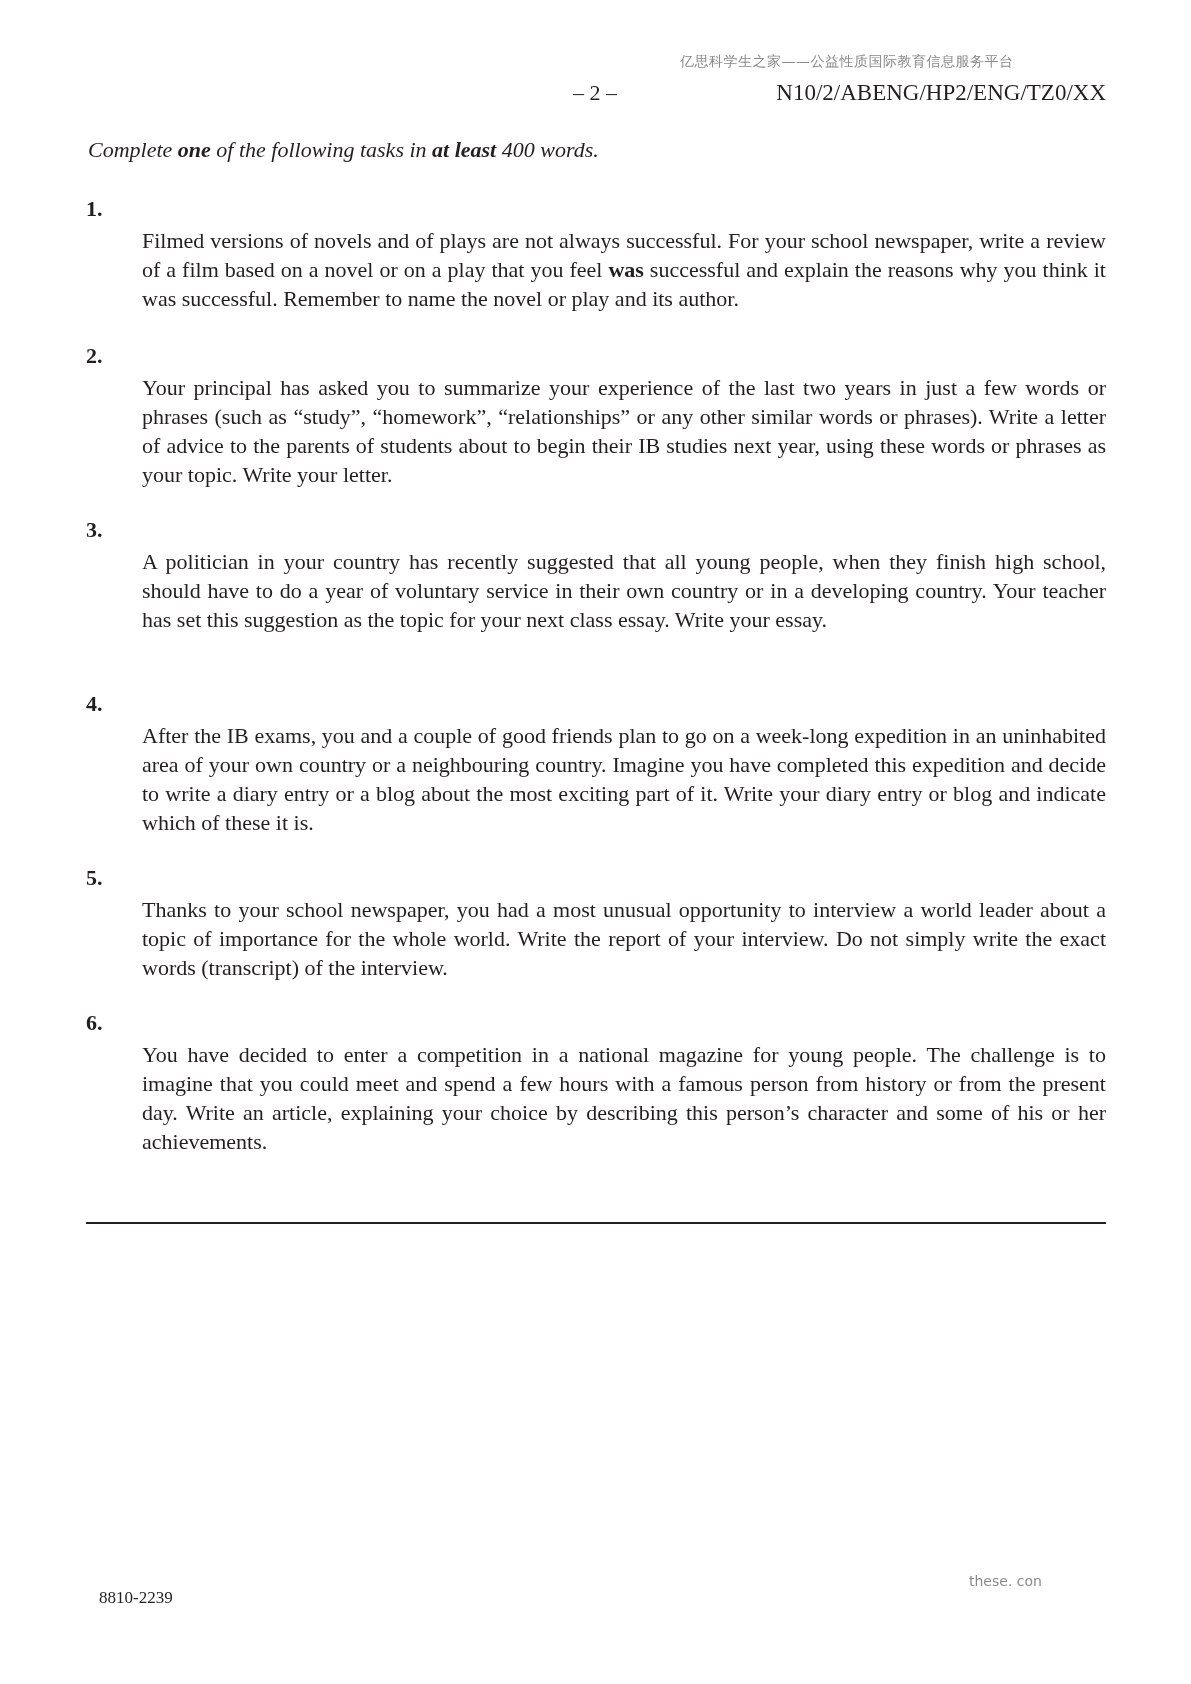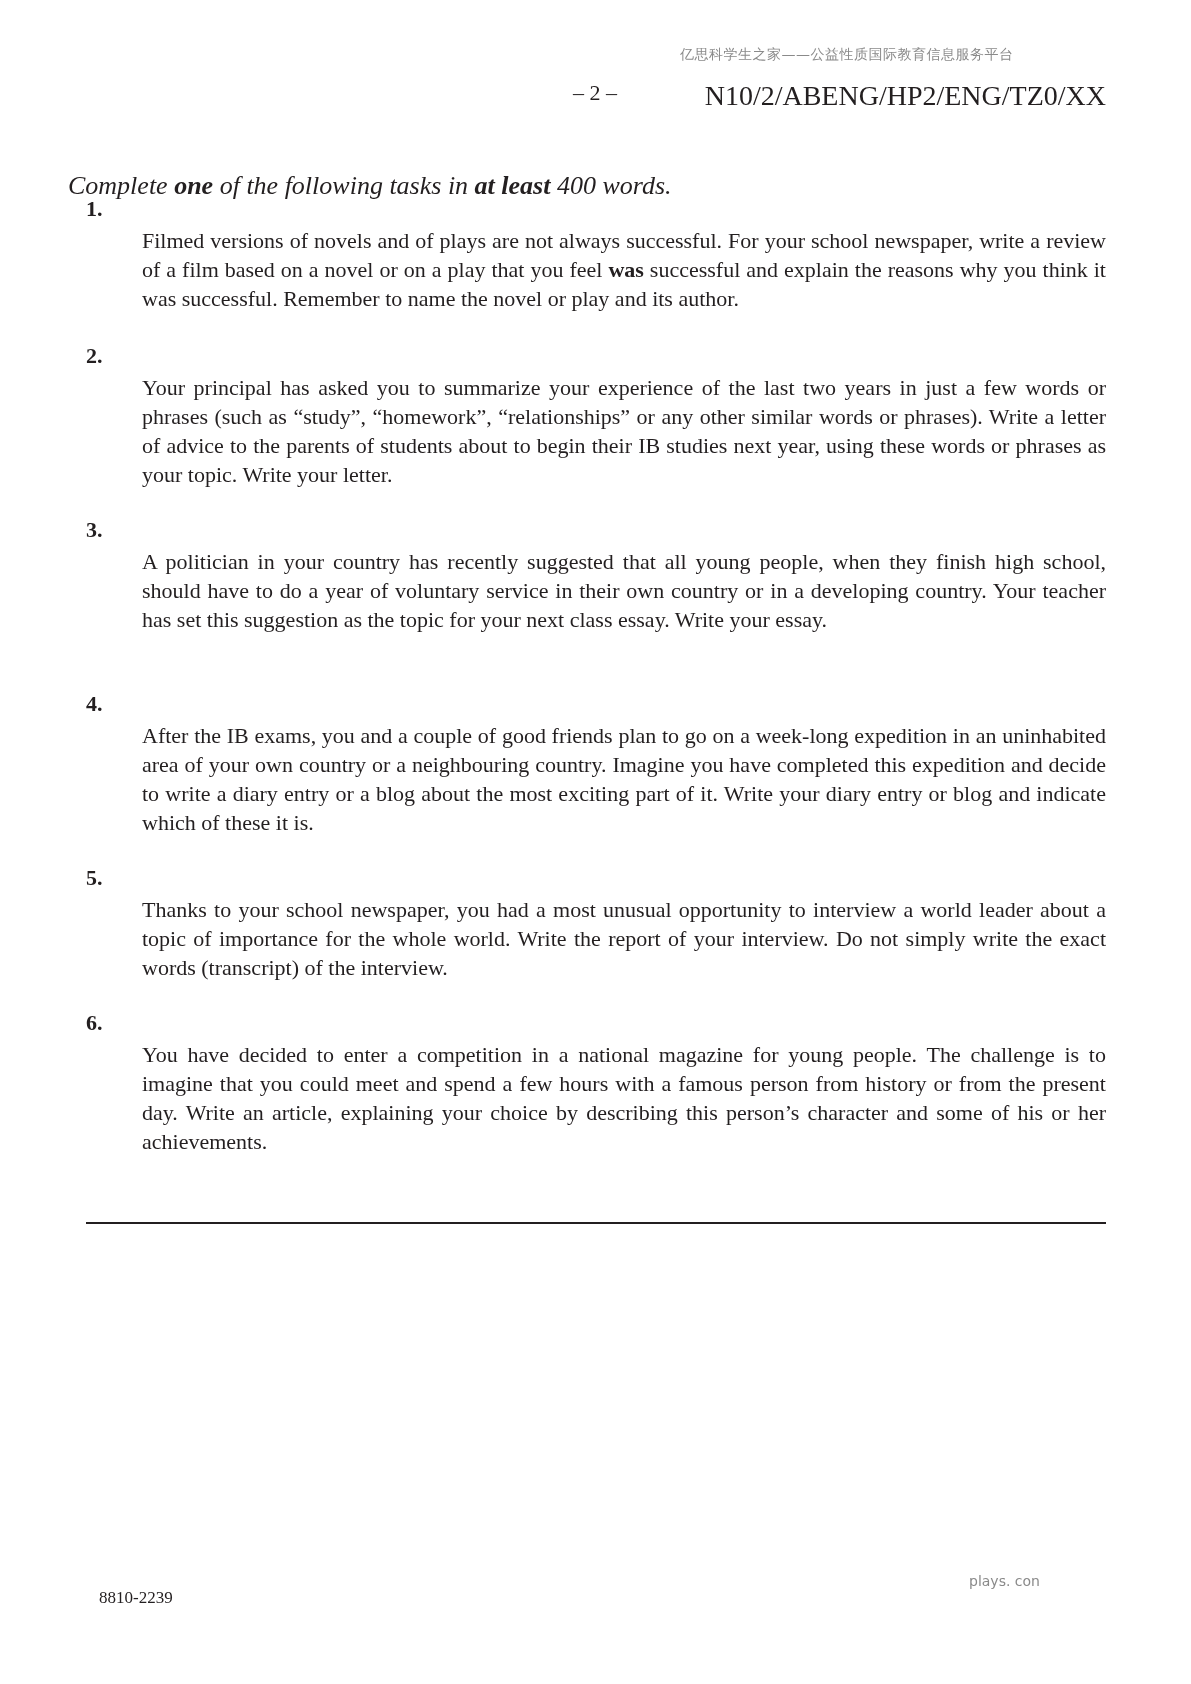--- a/index.html
+++ b/index.html
@@ -11,49 +11,48 @@
       width: 1191px;
       height: 1684px;
       position: relative;
       overflow: hidden;
       font-family: "Liberation Serif", "DejaVu Serif", serif;
       color: #231f20;
     }
     .watermark-top {
       position: absolute;
       left: 680px;
-      top: 46px;
+      top: 53px;
       font-family: "DejaVu Sans", "Liberation Sans", sans-serif;
       font-size: 14px;
       color: #8a8a8a;
       letter-spacing: 0.5px;
       white-space: nowrap;
     }
     .page-number {
       position: absolute;
       left: 573px;
       top: 80px;
       font-size: 22px;
       white-space: nowrap;
     }
     .paper-code {
       position: absolute;
       right: 85px;
       top: 80px;
-      font-size: 28px;
+      font-size: 23px;
       white-space: nowrap;
     }
     .instruction {
       position: absolute;
-      left: 68px;
+      left: 88px;
       top: 137px;
-      font-size: 26px;
+      font-size: 22px;
       font-style: italic;
       white-space: nowrap;
-      margin-top: 34px;
     }
     .instruction b { font-weight: bold; }
     .task {
       position: absolute;
       left: 86px;
       width: 1020px;
       font-size: 22px;
       line-height: 29px;
     }
     .task-number {
@@ -130,13 +129,13 @@
 </div>
 
 <div class="task" style="top:1008px;">
   <span class="task-number">6.</span>
   <div class="task-text">You have decided to enter a competition in a national magazine for young people.  The challenge is to imagine that you could meet and spend a few hours with a famous person from history or from the present day.  Write an article, explaining your choice by describing this person’s character and some of his or her achievements.</div>
 </div>
 
 <div class="rule"></div>
 
 <div class="footer-code">8810-2239</div>
-<div class="watermark-bottom">plays. con</div>
+<div class="watermark-bottom">these. con</div>
 
 </body></html>

